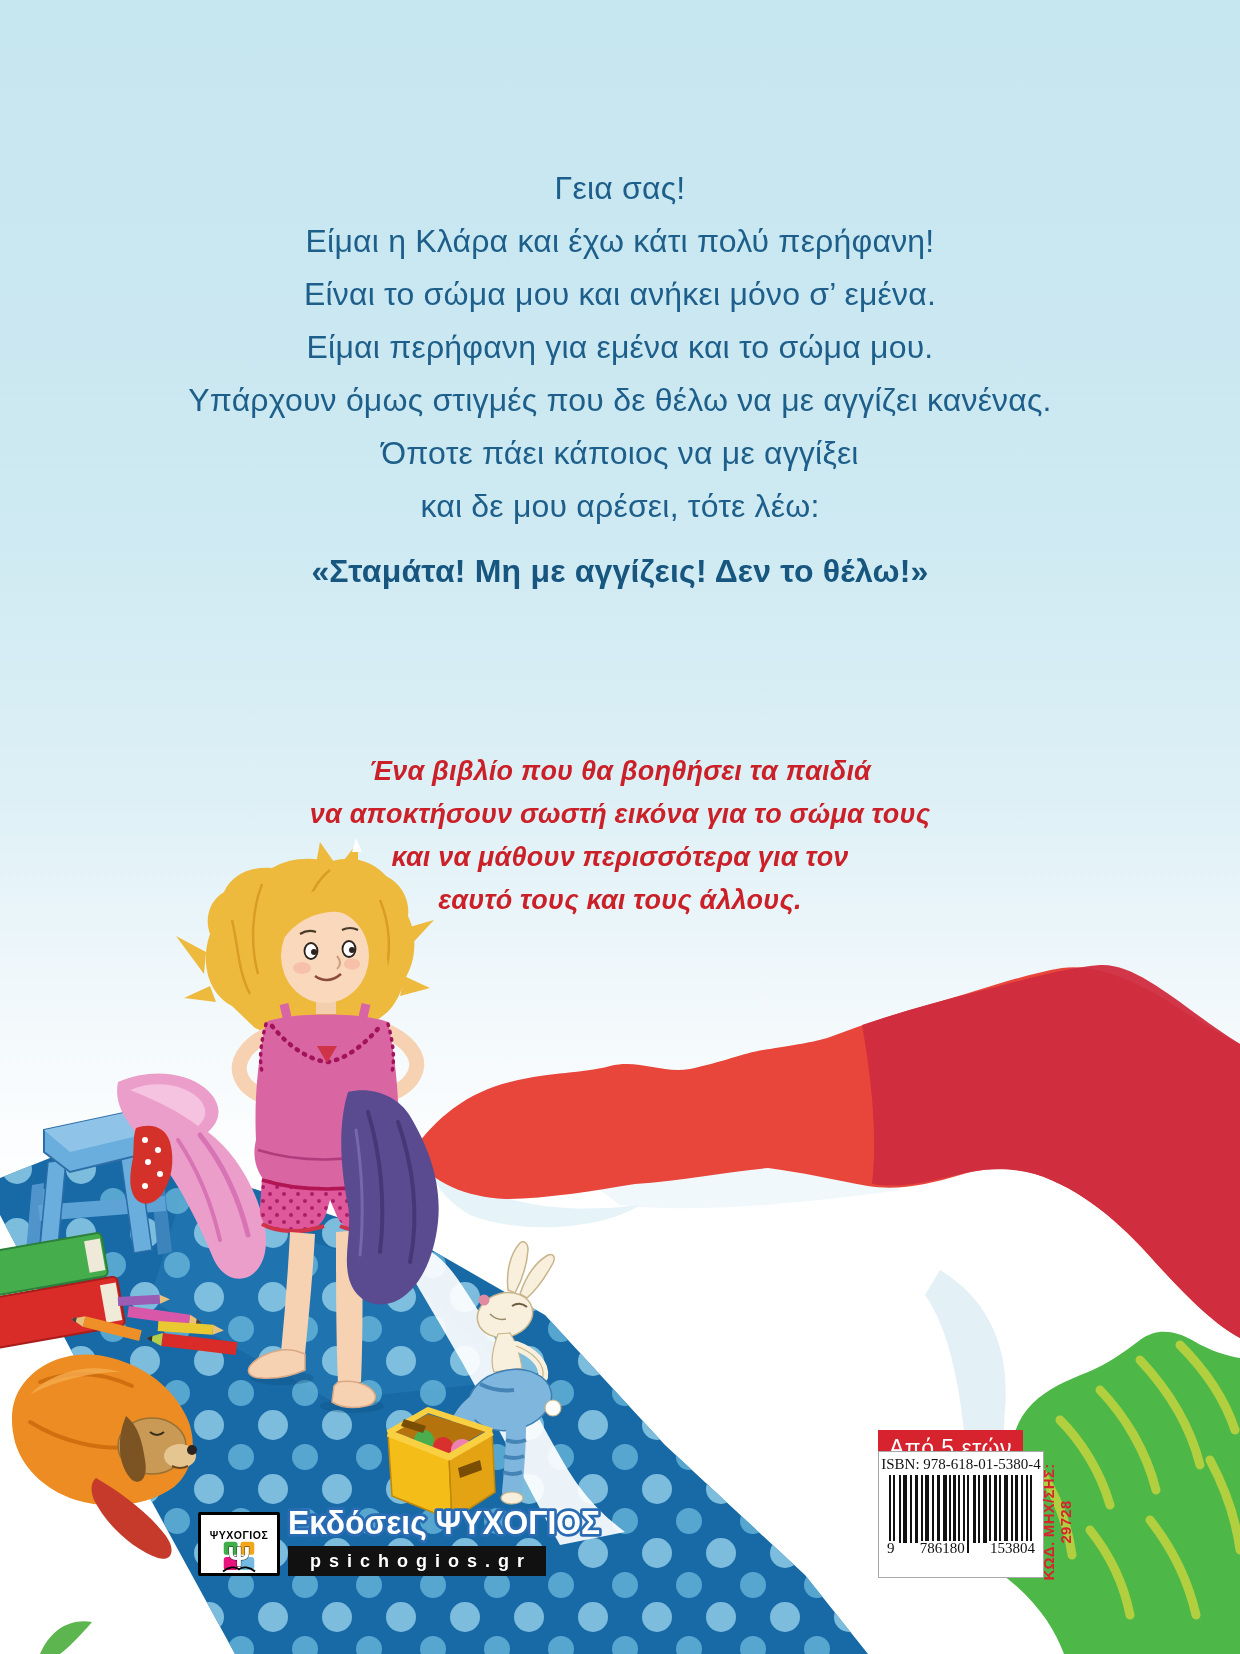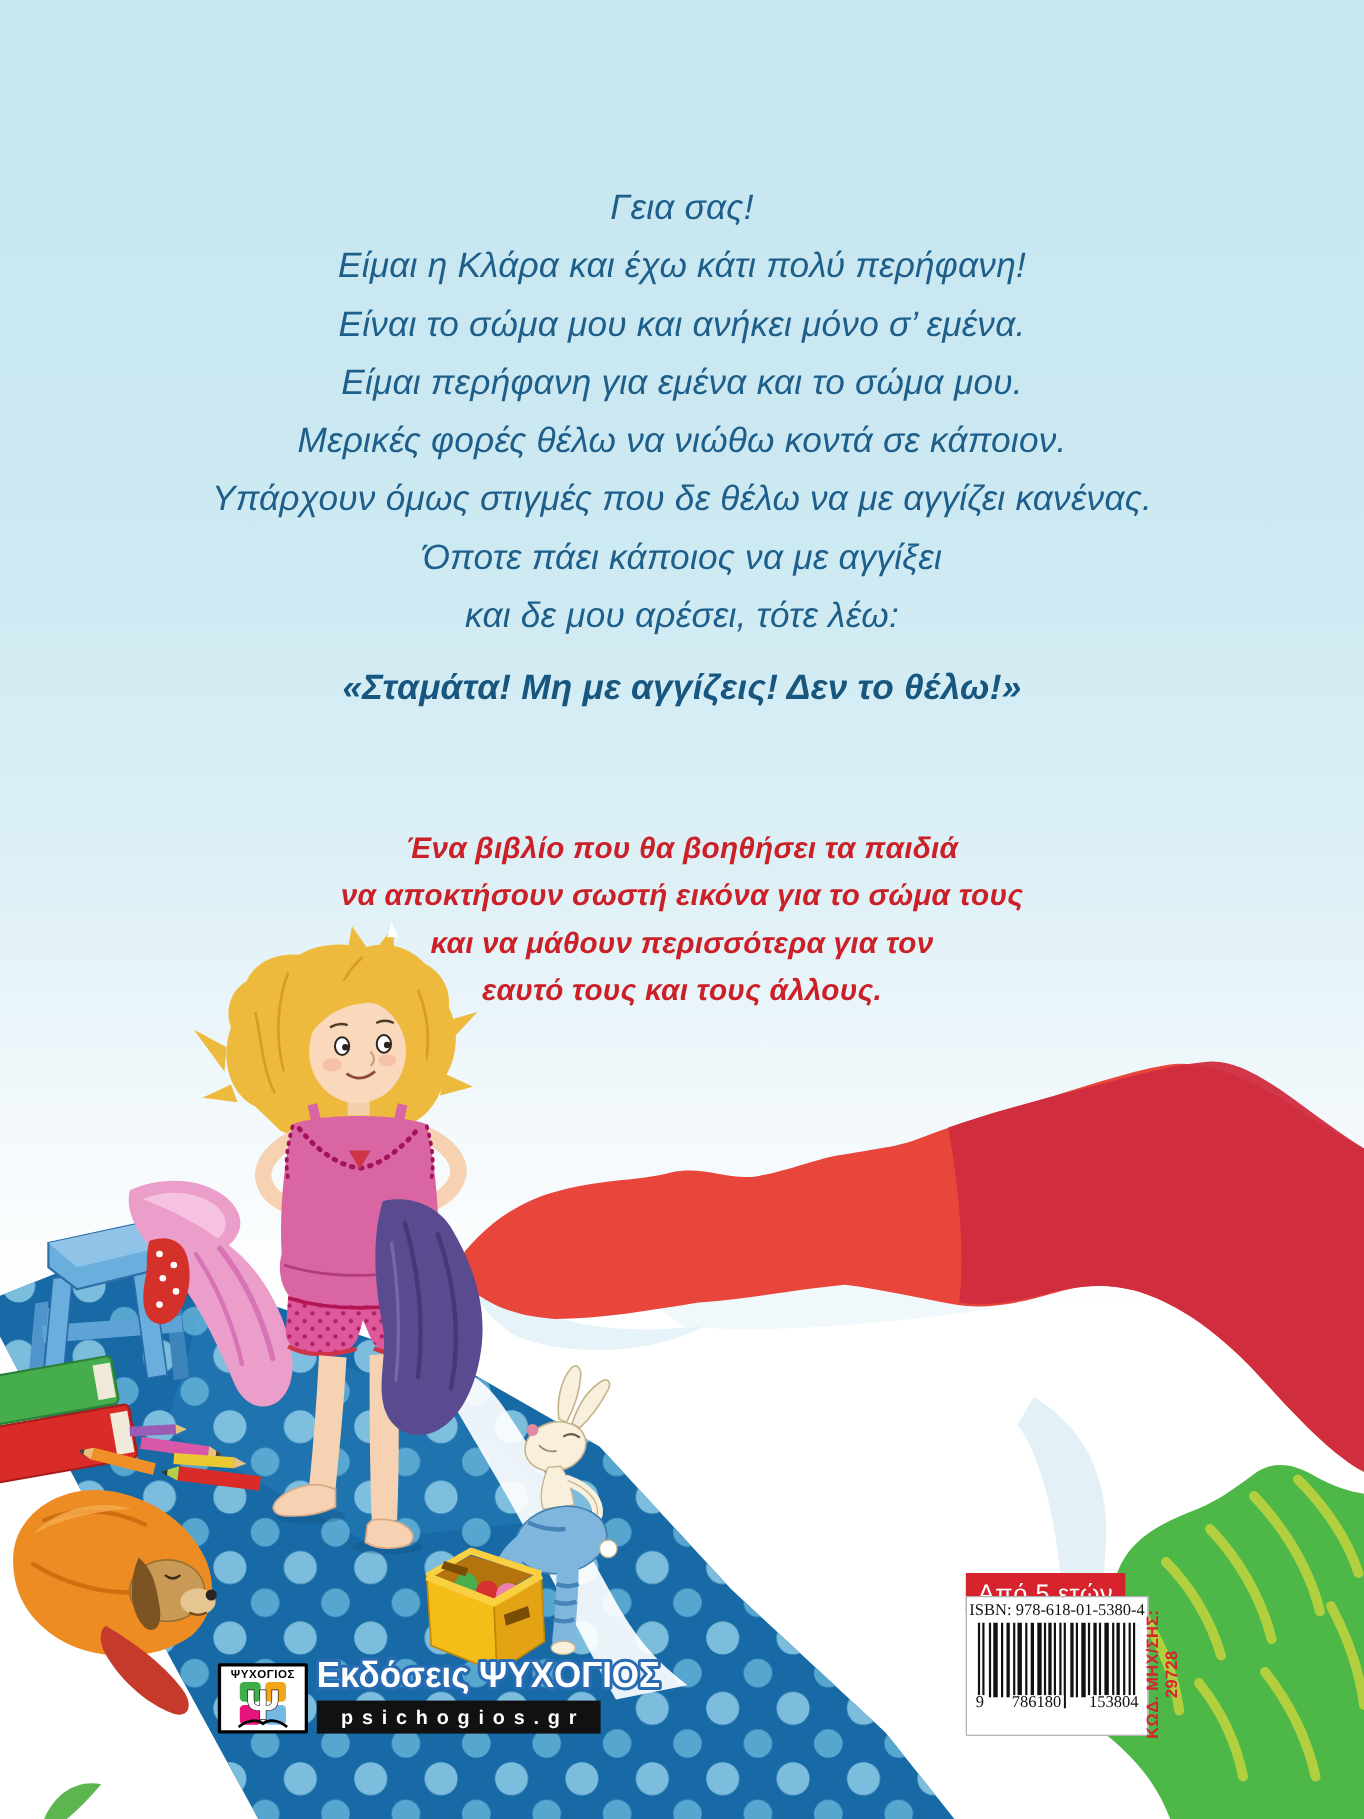--- a/index.html
+++ b/index.html
@@ -4,32 +4,32 @@
 <style>
   html,body{margin:0;padding:0;}
   .page{
     position:relative;width:1240px;height:1654px;overflow:hidden;
     background:linear-gradient(180deg,#c6e6f0 0%,#cde9f2 30%,#ddf0f6 48%,#f1f8fb 60%,#ffffff 72%,#ffffff 100%);
     font-family:"Liberation Sans",sans-serif;
   }
   .art{position:absolute;left:0;top:0;width:1240px;height:1654px;}
   .blurb{
     position:absolute;left:0;right:0;top:162px;text-align:center;
-    color:#1d5f8a;font-size:32px;line-height:53px;font-weight:500;letter-spacing:.2px;font-style:italic;
+    color:#1d5f8a;font-size:32px;line-height:53px;font-weight:500;letter-spacing:.2px;
   }
   .blurb .emphasis{font-weight:bold;margin-top:12px;color:#16567f;}
   .tagline{
     position:absolute;left:0;right:0;top:750px;text-align:center;
     color:#cb2028;font-size:27px;line-height:43px;font-weight:bold;font-style:italic;letter-spacing:.2px;
   }
   .logo-box{
     position:absolute;left:198px;top:1512px;width:82px;height:64px;background:#fff;
     border:3px solid #000;border-radius:2px;display:flex;flex-direction:column;align-items:center;box-sizing:border-box;
   }
-  .logo-box .logo-word{font-size:10.5px;font-weight:bold;letter-spacing:.5px;margin-top:1px;color:#000;}
+  .logo-box .logo-word{font-size:10.5px;font-weight:bold;letter-spacing:.5px;margin-top:14px;color:#000;}
   .wordmark{position:absolute;left:286px;top:1503px;width:322px;height:42px;overflow:visible;}
   .site-bar{
     position:absolute;left:288px;top:1546px;width:258px;height:30px;background:#111111;
     display:flex;align-items:center;justify-content:center;
   }
   .site-bar span{color:#fff;font-weight:bold;font-size:18px;letter-spacing:8px;padding-left:8px;}
   .age-badge{
     position:absolute;left:878px;top:1430px;width:145px;height:37px;background:#d7232e;
     color:#fff;font-size:23px;display:flex;align-items:center;justify-content:center;letter-spacing:.5px;
   }
@@ -289,21 +289,20 @@
     </g>
 
     <path fill="#5cb54e" d="M 40,1654 C 50,1630 70,1618 92,1622 C 80,1636 68,1648 60,1654 Z"></path>
   </svg>
 
   <div class="blurb">
     <div class="line">Γεια σας!</div>
     <div class="line">Είμαι η Κλάρα και έχω κάτι πολύ περήφανη!</div>
     <div class="line">Είναι το σώμα μου και ανήκει μόνο σ’ εμένα.</div>
     <div class="line">Είμαι περήφανη για εμένα και το σώμα μου.</div>
-    <div class="line">Μερικές φορές θέλω να νιώθω κοντά σε κάποιον.</div>
     <div class="line">Υπάρχουν όμως στιγμές που δε θέλω να με αγγίζει κανένας.</div>
     <div class="line">Όποτε πάει κάποιος να με αγγίξει</div>
     <div class="line">και δε μου αρέσει, τότε λέω:</div>
     <div class="line emphasis">«Σταμάτα! Μη με αγγίζεις! Δεν το θέλω!»</div>
   </div>
 
   <div class="tagline">
     <div class="line">Ένα βιβλίο που θα βοηθήσει τα παιδιά</div>
     <div class="line">να αποκτήσουν σωστή εικόνα για το σώμα τους</div>
     <div class="line">και να μάθουν περισσότερα για τον</div>

